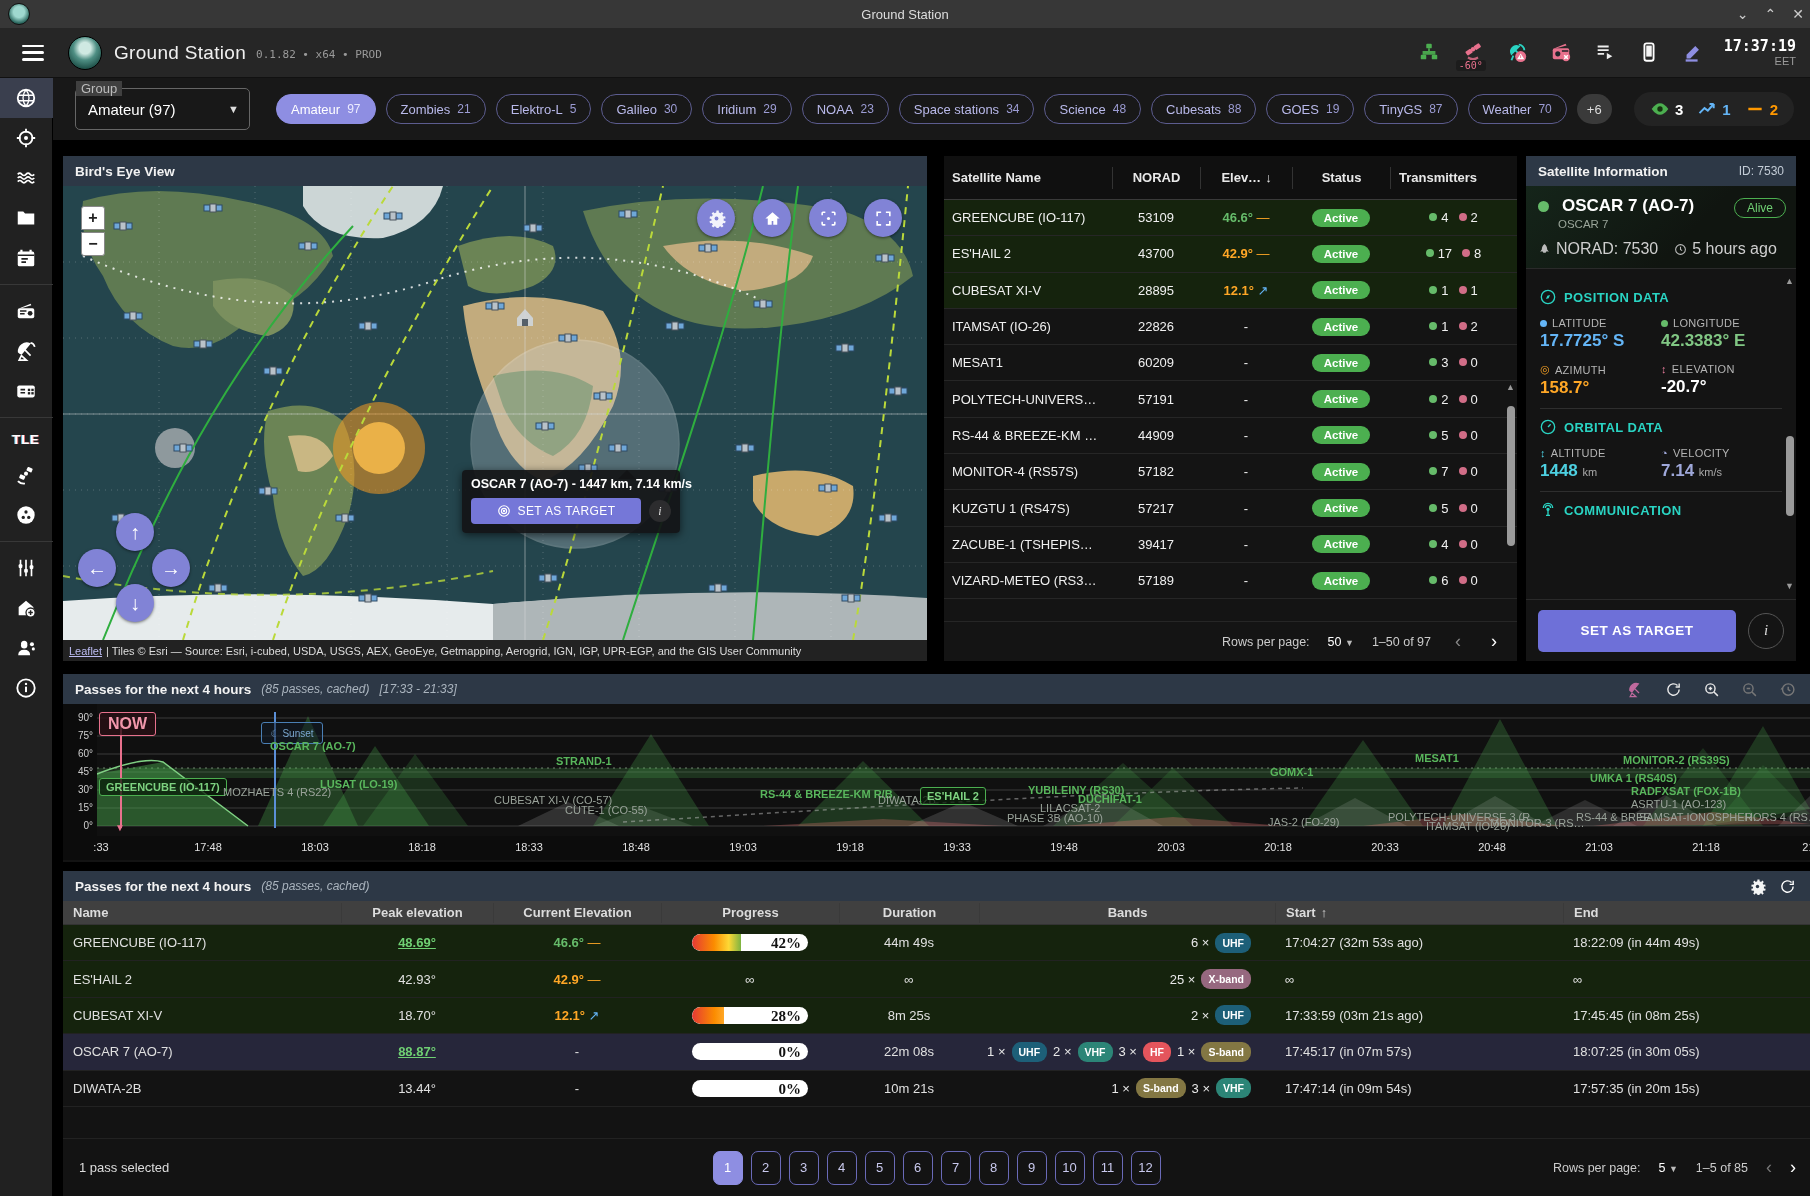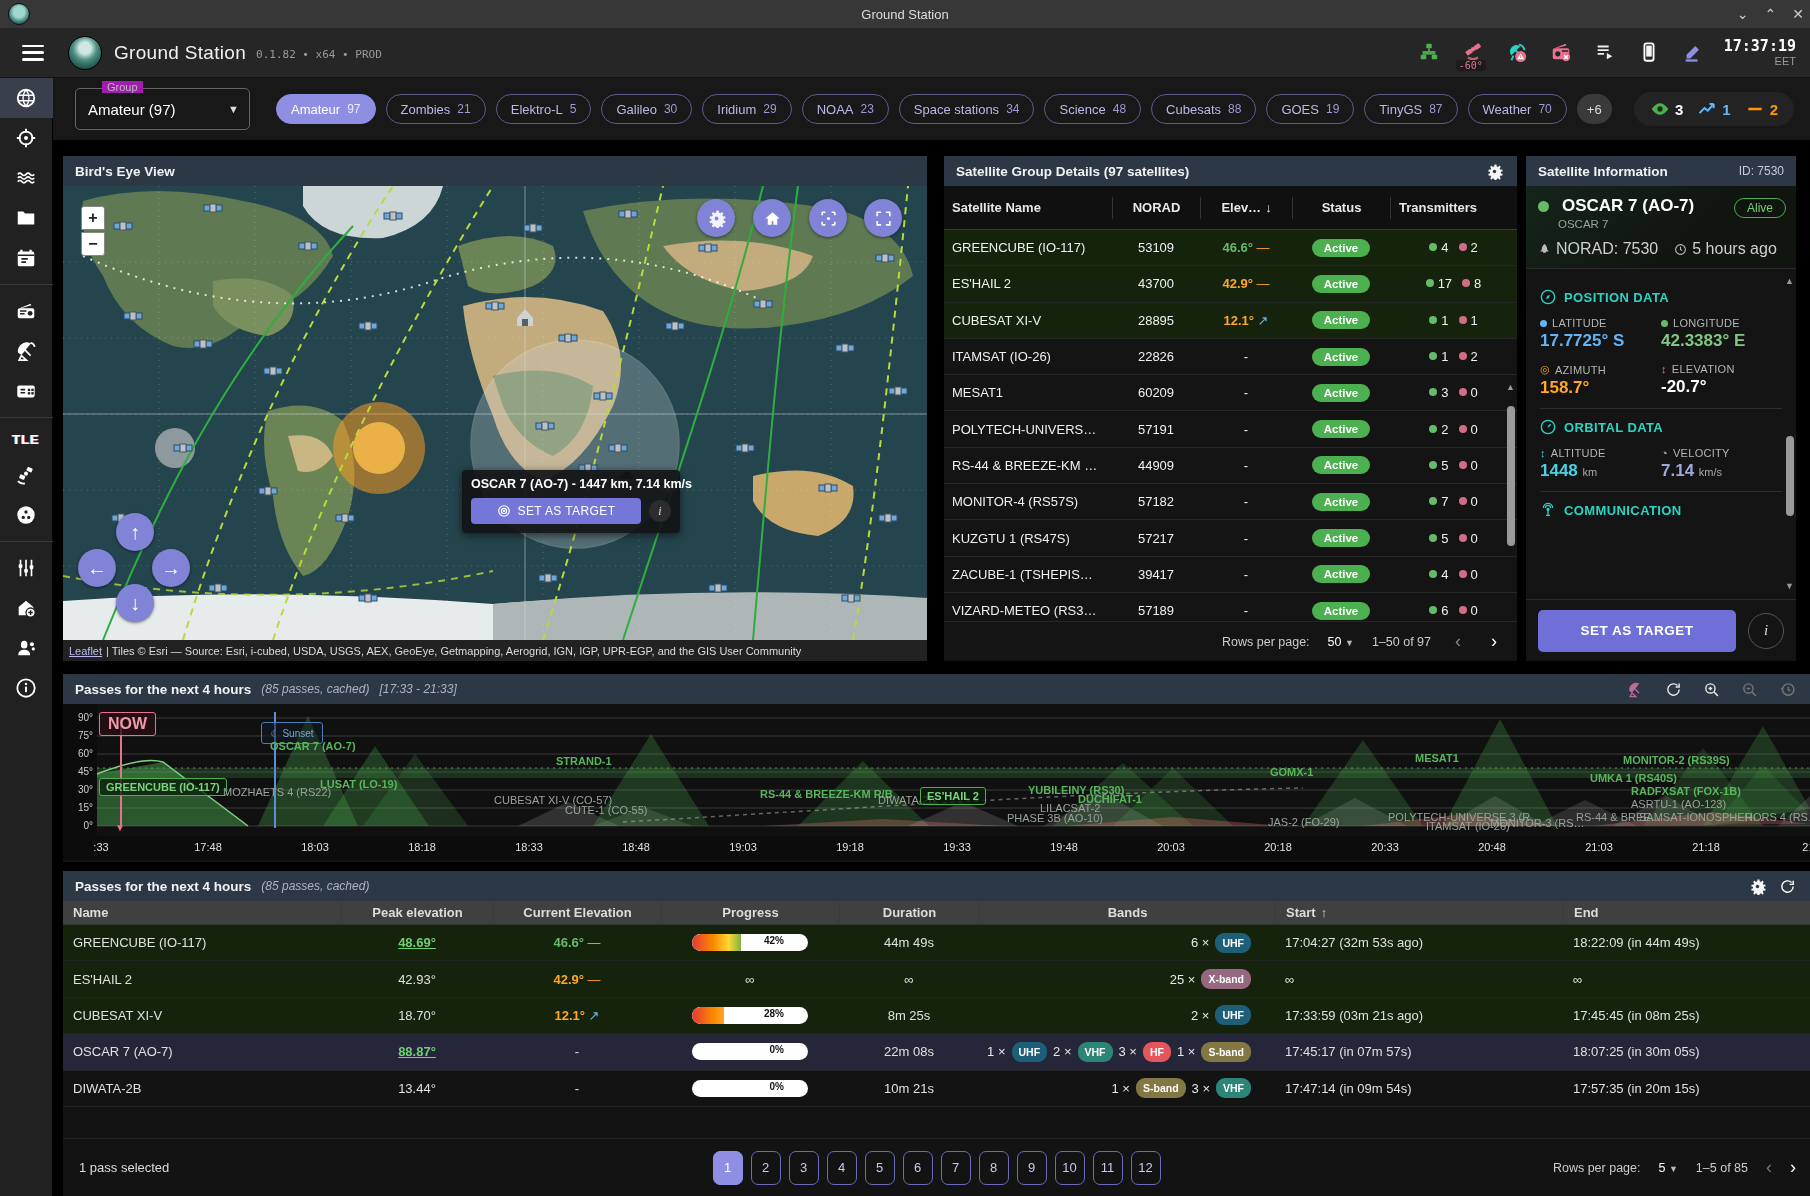--- a/index.html
+++ b/index.html
@@ -24,21 +24,21 @@
   .hicon { width:26px; height:26px; display:flex; align-items:center; justify-content:center; position:relative; }
   .hicon svg { width:22px; height:22px; }
   .badge-60 { position:absolute; left:-4px; bottom:-6px; background:#1c1c1c; color:#e8718d; font-family:"DejaVu Sans Mono", monospace; font-size:10px; padding:0 3px; border-radius:3px; }
   .clock { text-align:right; line-height:1.15; }
   .clock .t { font-family:"DejaVu Sans Mono", monospace; font-size:15px; color:#fff; font-weight:bold; }
   .clock .z { font-size:11px; color:#9a9a9a; }
 
   
   .filterbar { position:absolute; left:53px; top:78px; width:1757px; height:62px; background:#181818; display:flex; align-items:center; }
   .group-select { position:relative; margin-left:22px; width:175px; height:42px; border:1px solid #666; border-radius:5px; display:flex; align-items:center; padding:0 12px; cursor:pointer; background:#181818; }
-  .group-select .lbl { position:absolute; top:-8px; left:26px; background:#a21caf; padding:0 5px; font-size:11px; color:#bbb; }
+  .group-select .lbl { position:absolute; top:-8px; left:0; background:#404040; padding:0 5px; font-size:13px; color:#bbb; }
   .group-select .val { font-size:15px; color:#fff; }
   .group-select .caret { position:absolute; right:10px; color:#ddd; font-size:11px; }
   .chips { display:flex; align-items:flex-start; gap:10px; margin-left:26px; }
   .chip { height:30px; border:1px solid #5c5c8f; border-radius:16px; padding:0 14px; display:flex; align-items:center; gap:7px; color:#b9b9ea; font-size:13px; cursor:pointer; white-space:nowrap; }
   .chip .cnt { color:#9c9cd4; font-size:12px; }
   .chip.active { background:#8e8ee2; border-color:#8e8ee2; color:#fff; }
   .chip.active .cnt { color:#ecebff; }
   .chip.overflow { border:none; background:#3a3a3a; color:#ddd; border-radius:16px; padding:0 10px; }
   .filter-stats { position:absolute; right:16px; display:flex; align-items:center; gap:14px; background:#232323; border-radius:17px; height:34px; padding:0 16px; font-weight:bold; font-size:15px; }
   .filter-stats .grp { display:flex; align-items:center; gap:5px; }
@@ -146,21 +146,21 @@
   .pt-head .c-peak, .pt-head .c-cur, .pt-head .c-prog, .pt-head .c-dur, .pt-head .c-bands { justify-content:center; }
   .pt-row { height:36.4px; border-bottom:1px solid #222; font-size:13px; }
   .pt-row > div { padding:0 10px; white-space:nowrap; }
   .pt-row.tint { background:#15230d; }
   .pt-row.sel { background:#26263a; }
   .pt-row .c-peak, .pt-row .c-cur, .pt-row .c-prog, .pt-row .c-dur { text-align:center; }
   .pt-row .c-bands { display:flex; justify-content:flex-end; align-items:center; gap:6px; padding-right:24px; }
   .peak-link { color:#6fcf73; font-weight:bold; text-decoration:underline; cursor:pointer; }
   .prog { display:inline-flex; width:116px; height:17px; background:#fff; border-radius:9px; overflow:hidden; position:relative; vertical-align:middle; }
   .prog .fill { position:absolute; left:0; top:0; bottom:0; border-radius:9px 0 0 9px; }
-  .prog .ptx { position:absolute; right:24px; top:1px; color:#111; font-weight:bold; font-size:10px; }
+  .prog .ptx { position:absolute; right:7px; top:1px; color:#111; font-weight:bold; font-size:15px;font-family:Liberation Serif, serif; }
   .band { color:#fff; font-weight:bold; font-size:10.5px; padding:4px 7px; border-radius:9px; }
   .bn { color:#e8e8e8; }
   .pt-pagebar { position:absolute; bottom:0; left:0; width:100%; height:58px; background:#131313; display:flex; align-items:center; padding:0 16px; border-top:1px solid #222; }
   .pages { position:absolute; left:50%; transform:translateX(-50%); display:flex; gap:8px; }
   .page-btn { min-width:30px; height:34px; border:1px solid #6a6ab8; border-radius:7px; color:#cncnd; color:#c9c9ee; display:flex; align-items:center; justify-content:center; font-size:13px; cursor:pointer; padding:0 6px; }
   .page-btn.on { background:#8e8ee2; border-color:#8e8ee2; color:#fff; }
   .pt-right { position:absolute; right:14px; display:flex; align-items:center; gap:18px; color:#ccc; font-size:12.5px; }
   .pt-right .pgbtn { font-size:18px; color:#777; cursor:pointer; }
   .pt-right .pgbtn.on { color:#fff; }
 </style>
@@ -624,30 +624,20 @@
       </div>
     </div>
   </div>
   <div class="map-attr">
     <a>Leaflet</a>
     <span>| Tiles © Esri — Source: Esri, i-cubed, USDA, USGS, AEX, GeoEye, Getmapping, Aerogrid, IGN, IGP, UPR-EGP, and the GIS User Community</span>
   </div>
 </div>
 
 <div class="panel gd">
-  <div class="panel-head">
-    <span>Satellite Group Details (97 satellites)</span>
-    <span class="spacer"></span>
-    <span class="ph-icon">
-        <svg viewBox="0 0 24 24" fill="#fff">
-          <path d="M12 8a4 4 0 1 0 0 8 4 4 0 0 0 0-8zm9 4 2.5-.1-.6-2.8-2.4.5-1.2-2 1.6-1.9-2.1-2-1.7 1.8-2.1-1-.2-2.5h-2.9l-.2 2.5-2.2 1-1.6-1.8-2.1 2 1.6 1.9-1.2 2-2.4-.5-.6 2.8 2.4.6v2.2l-2.4.6.6 2.8 2.4-.5 1.2 2-1.6 1.9 2.1 2 1.6-1.8 2.2 1 .2 2.5h2.9l.2-2.5 2.1-1 1.7 1.8 2.1-2-1.6-1.9 1.2-2 2.4.5.6-2.8-2.4-.6v-2.2z" opacity=".95"></path>
-          <circle cx="12" cy="12" r="2.4" fill="#2d3846"></circle>
-        </svg>
-      </span>
-  </div>
   <div class="gd-grid gd-headrow" id="gd-head">
       <div>
         <span>Satellite Name</span>
       </div>
       <div style="justify-content: center;">
         <span>NORAD</span>
       </div>
       <div style="justify-content: center;">
         <span>Elev…</span> 
         <span style="font-size:13px;">↓</span>

